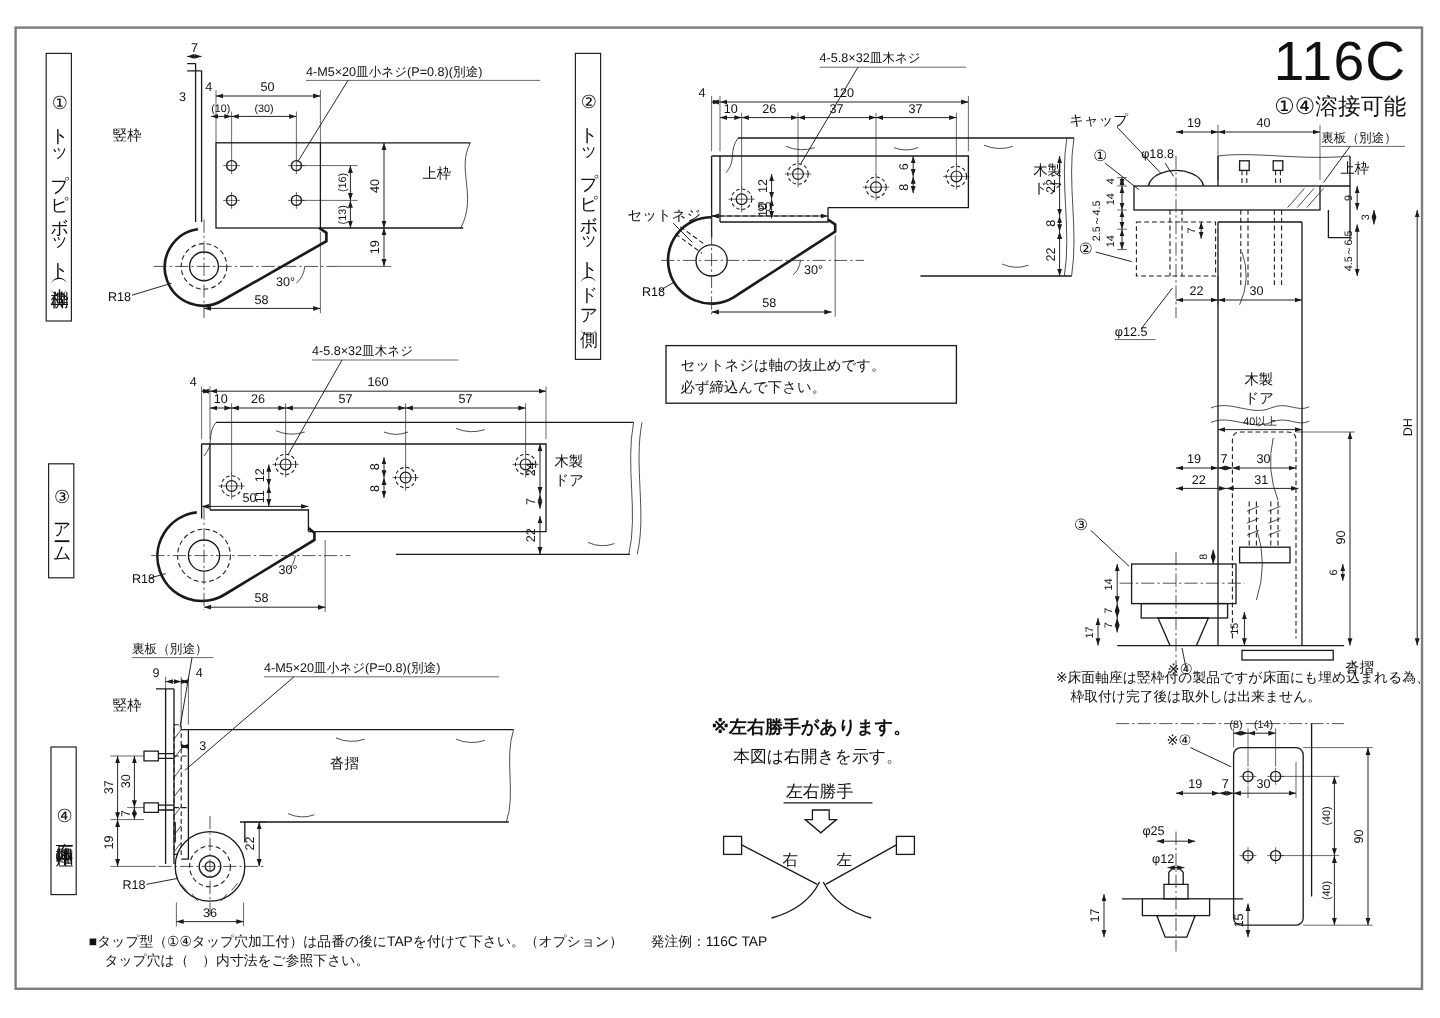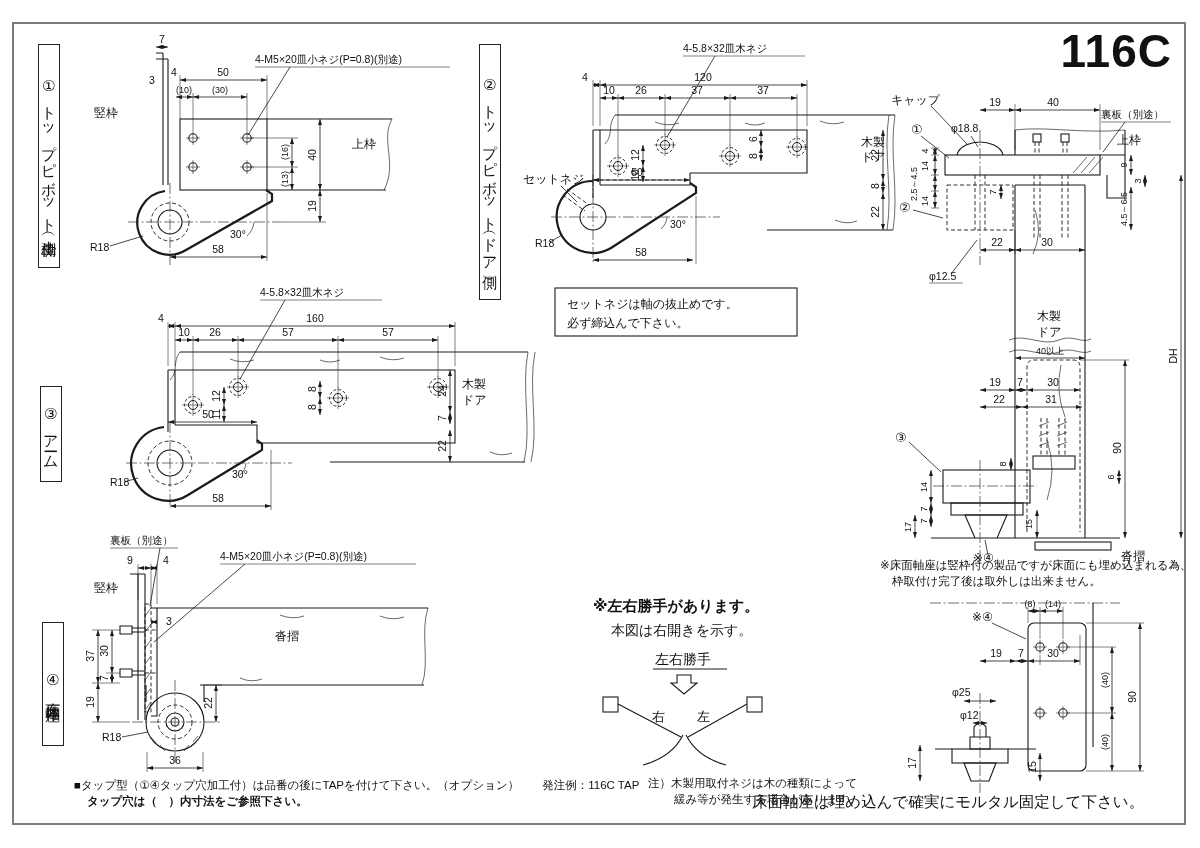--- a/index.html
+++ b/index.html
@@ -17,35 +17,36 @@
   .cl{fill:none;stroke:#333;stroke-width:0.7;stroke-dasharray:11 2.5 2 2.5;}
   .dim{stroke:#1a1a1a;stroke-width:0.8;marker-start:url(#ma);marker-end:url(#ma);}
   .ext{stroke:#1a1a1a;stroke-width:0.55;}
   .ldr{stroke:#1a1a1a;stroke-width:0.8;fill:none;}
   text.t{font:10.5px "Liberation Sans","DejaVu Sans",sans-serif;fill:#111;}
   text.ts{font:9px "Liberation Sans","DejaVu Sans",sans-serif;fill:#111;}
   text.tb{font:12px "Liberation Sans","DejaVu Sans",sans-serif;fill:#111;}
   text.tc{font:13px "Liberation Sans","DejaVu Sans",sans-serif;fill:#111;}
   .mid{text-anchor:middle;}
   #title{position:absolute;left:900px;top:28px;width:272px;text-align:right;}
-  #title .code{font-size:46px;font-weight:bold;letter-spacing:1px;line-height:1;}
+  #title .code{font-size:46px;font-weight:normal;letter-spacing:1px;line-height:1;}
   #title .weld{font-size:19px;margin-top:2px;}
   .noteblock{position:absolute;font-size:11.5px;line-height:15.5px;white-space:nowrap;}
   #mortar{position:absolute;left:752px;top:792px;font-size:15.5px;white-space:nowrap;}
   #handed-l1{font-size:15px;font-weight:600;}
   #handed-l2{font-size:14px;}
 </style>
 </head>
 <body>
 
 <div id="sheet">
   <div id="frame"></div>
 
   <div id="title">
     <div class="code">116C</div>
+    <div class="weld">①④溶接可能</div>
   </div>
 
   <div class="vlabel" style="left:38px;top:44px;height:212px;">①トップピボット（上枠側）</div>
   <div class="vlabel" style="left:479px;top:44px;height:244px;">②トップピボット（ドア側）</div>
   <div class="vlabel" style="left:40px;top:386px;height:84px;">③アーム</div>
   <div class="vlabel" style="left:42px;top:622px;height:112px;">④床面軸座</div>
 
   <svg style="left:80px;top:35px;" width="392" height="250">
     <defs>
       <marker id="ma" viewBox="0 0 10 10" refX="9.5" refY="5" markerWidth="8" markerHeight="8" orient="auto-start-reverse">
@@ -489,20 +490,15 @@
       <rect class="ln" x="192" y="112" width="15" height="15" fill="none"></rect>
       <path class="ln" d="M 63,119 L 126,152 M 192,119 L 133,152"></path>
       <path class="ln" d="M 128,150 Q 117,172 88,180 M 131,150 Q 142,172 171,180"></path>
       <text class="tc" x="97" y="136">右</text>
       <text class="tc" x="142" y="136">左</text>
     </g>
   </svg>
 
   <div class="noteblock" style="left:38px;top:778px;margin-left:36px;">
     <div>■タップ型（①④タップ穴加工付）は品番の後にTAPを付けて下さい。（オプション）　　発注例：116C TAP</div>
-    <div style="padding-left:13px;font-weight:bold;">タップ穴は（　）内寸法をご参照下さい。</div>
+    <div style="padding-left:13px;">タップ穴は（　）内寸法をご参照下さい。</div>
   </div>
-  <div class="noteblock" style="left:648px;top:776px;">
-    <div>注）木製用取付ネジは木の種類によって</div>
-    <div style="padding-left:26px;">緩み等が発生する場合があります。</div>
-  </div>
-  <div id="mortar">床面軸座は埋め込んで確実にモルタル固定して下さい。</div>
 </div>
 
 </body></html>

